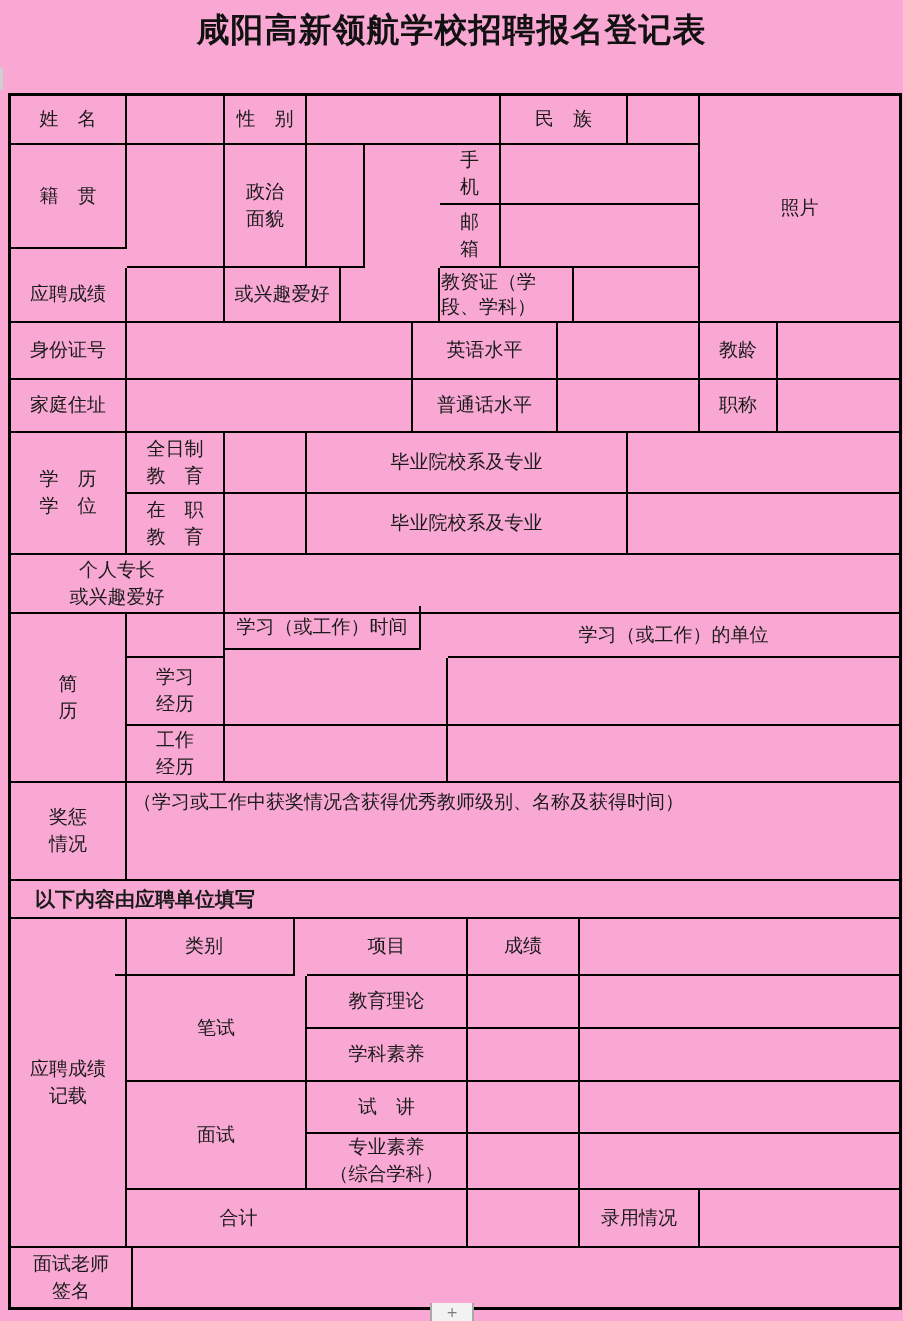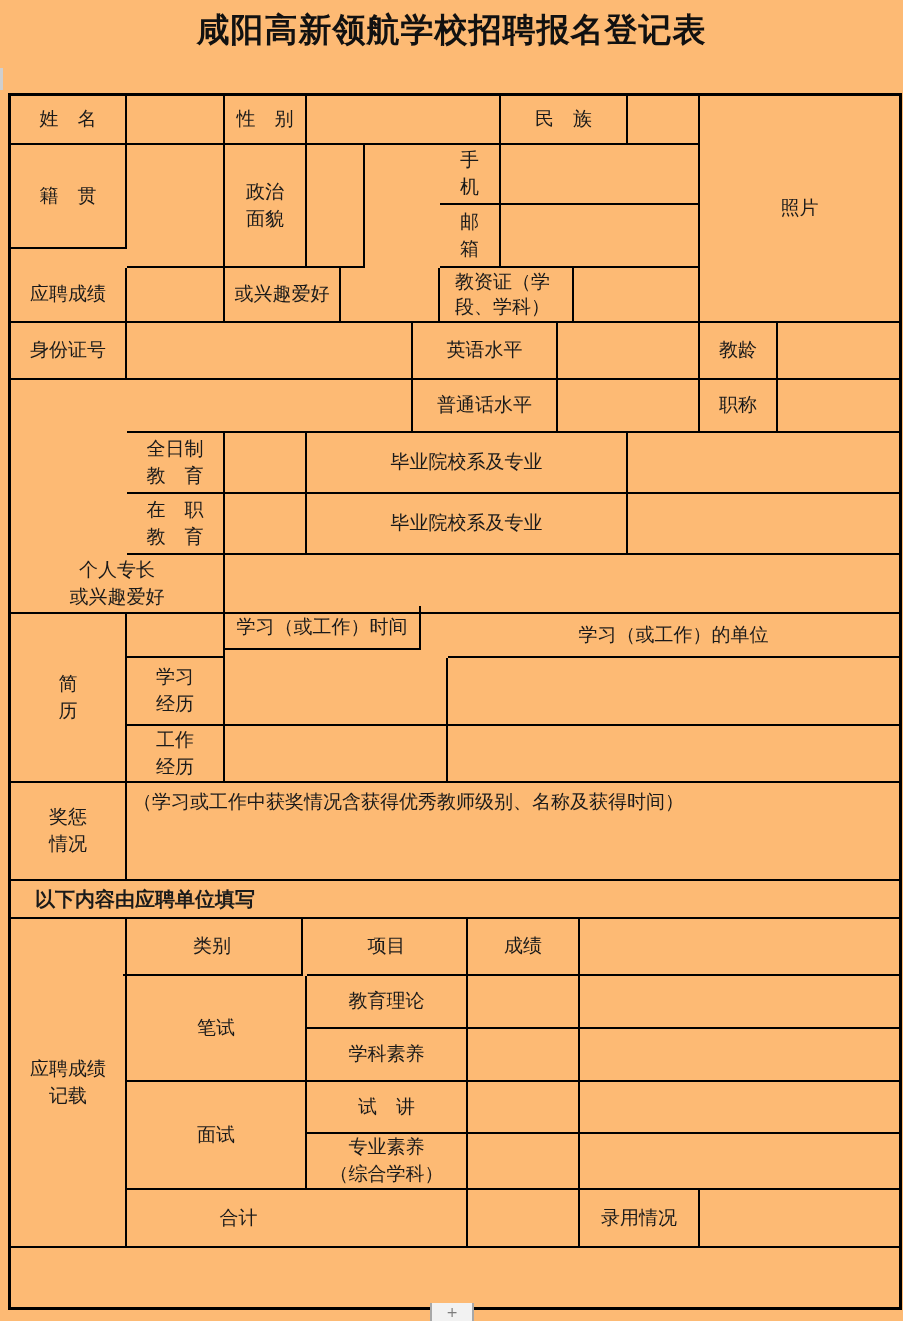--- a/index.html
+++ b/index.html
@@ -1,31 +1,31 @@
 <!DOCTYPE html>
 <html><head>
 <meta charset="utf-8">
 <style>
   html,body{margin:0;padding:0;background:#fff;}
-  #screen{position:relative;width:903px;height:1321px;background:#fdba74;overflow:hidden;
+  #screen{position:relative;width:903px;height:1321px;background:#f9a8d4;overflow:hidden;
           font-family:"Liberation Serif","DejaVu Serif",serif;color:#1a1a1a;}
   .title{position:absolute;left:0;top:8px;width:903px;text-align:center;
          font-family:"DejaVu Sans","Liberation Sans",sans-serif;
          font-weight:bold;font-size:33px;letter-spacing:1px;color:#111;}
   #formtable{position:absolute;left:8px;top:93px;width:888px;height:1211px;
              border:3px solid #000;box-sizing:content-box;}
   .cell{position:absolute;box-sizing:border-box;
         border-right:2px solid #000;border-bottom:2px solid #000;
         display:flex;align-items:center;justify-content:center;
         text-align:center;white-space:pre-line;
         font-size:19px;line-height:1.4;overflow:hidden;}
   .no-r{border-right:none;}
   .no-b{border-bottom:none;}
   .tl{align-items:flex-start;justify-content:flex-start;text-align:left;padding:6px 6px 0 6px;}
-  .lft{justify-content:flex-start;text-align:right;padding-left:15px;}
+  .lft{justify-content:flex-start;text-align:right;padding-left:1px;}
   .topal{align-items:flex-start;padding-top:15px;}
   .bold-row{font-family:"DejaVu Sans","Liberation Sans",sans-serif;font-weight:bold;font-size:20px;
             justify-content:flex-start;text-align:left;padding-left:24px;}
   .cursor-mark{position:absolute;left:0;top:68px;width:3px;height:22px;background:#cfcfcf;}
   .add-control{position:absolute;left:430px;top:1303px;width:40px;height:18px;
                background:#f2f2f2;border-left:2px solid #a8a8a8;border-right:2px solid #a8a8a8;
                display:flex;align-items:center;justify-content:center;
                font-family:"DejaVu Sans","Liberation Sans",sans-serif;
                font-size:14px;color:#7d7d7d;cursor:pointer;}
 </style>
@@ -67,26 +67,29 @@
 段、学科）</div>
     <div class="cell" style="left:563px;top:172px;width:126px;height:55px"></div>
 
     <div class="cell" style="left:0;top:227px;width:116px;height:57px">身份证号</div>
     <div class="cell" style="left:116px;top:227px;width:286px;height:57px"></div>
     <div class="cell" style="left:402px;top:227px;width:145px;height:57px">英语水平</div>
     <div class="cell" style="left:547px;top:227px;width:142px;height:57px"></div>
     <div class="cell" style="left:689px;top:227px;width:78px;height:57px">教龄</div>
     <div class="cell no-r" style="left:767px;top:227px;width:121px;height:57px"></div>
 
+    <div class="cell" style="left:0;top:284px;width:116px;height:53px">家庭住址</div>
     <div class="cell" style="left:116px;top:284px;width:286px;height:53px"></div>
     <div class="cell" style="left:402px;top:284px;width:145px;height:53px">普通话水平</div>
     <div class="cell" style="left:547px;top:284px;width:142px;height:53px"></div>
     <div class="cell" style="left:689px;top:284px;width:78px;height:53px">职称</div>
     <div class="cell no-r" style="left:767px;top:284px;width:121px;height:53px"></div>
 
+    <div class="cell" style="left:0;top:337px;width:116px;height:122px">学　历
+学　位</div>
     <div class="cell" style="left:116px;top:337px;width:98px;height:61px">全日制
 教　育</div>
     <div class="cell" style="left:214px;top:337px;width:82px;height:61px"></div>
     <div class="cell" style="left:296px;top:337px;width:321px;height:61px">毕业院校系及专业</div>
     <div class="cell no-r" style="left:617px;top:337px;width:271px;height:61px"></div>
     <div class="cell" style="left:116px;top:398px;width:98px;height:61px">在　职
 教　育</div>
     <div class="cell" style="left:214px;top:398px;width:82px;height:61px"></div>
     <div class="cell" style="left:296px;top:398px;width:321px;height:61px">毕业院校系及专业</div>
     <div class="cell no-r" style="left:617px;top:398px;width:271px;height:61px"></div>
@@ -110,21 +113,21 @@
     <div class="cell no-r" style="left:437px;top:630px;width:451px;height:57px"></div>
 
     <div class="cell" style="left:0;top:687px;width:116px;height:98px">奖惩
 情况</div>
     <div class="cell tl no-r" style="left:116px;top:687px;width:772px;height:98px">（学习或工作中获奖情况含获得优秀教师级别、名称及获得时间）</div>
 
     <div class="cell bold-row no-r" style="left:0;top:785px;width:888px;height:38px">以下内容由应聘单位填写</div>
 
     <div class="cell" style="left:0;top:823px;width:116px;height:329px">应聘成绩
 记载</div>
-    <div class="cell" style="left:112px;top:823px;width:180px;height:57px">类别</div>
+    <div class="cell" style="left:104px;top:823px;width:180px;height:57px">类别</div>
     <div class="cell" style="left:296px;top:823px;width:161px;height:57px">项目</div>
     <div class="cell" style="left:457px;top:823px;width:112px;height:57px">成绩</div>
     <div class="cell no-r" style="left:569px;top:823px;width:319px;height:57px"></div>
 
     <div class="cell" style="left:116px;top:880px;width:180px;height:106px">笔试</div>
     <div class="cell" style="left:296px;top:880px;width:161px;height:53px">教育理论</div>
     <div class="cell" style="left:457px;top:880px;width:112px;height:53px"></div>
     <div class="cell no-r" style="left:569px;top:880px;width:319px;height:53px"></div>
     <div class="cell" style="left:296px;top:933px;width:161px;height:53px">学科素养</div>
     <div class="cell" style="left:457px;top:933px;width:112px;height:53px"></div>
@@ -137,20 +140,22 @@
     <div class="cell" style="left:296px;top:1038px;width:161px;height:56px">专业素养
 （综合学科）</div>
     <div class="cell" style="left:457px;top:1038px;width:112px;height:56px"></div>
     <div class="cell no-r" style="left:569px;top:1038px;width:319px;height:56px"></div>
 
     <div class="cell topal" style="left:0;top:1094px;width:457px;height:58px">合计</div>
     <div class="cell" style="left:457px;top:1094px;width:112px;height:58px"></div>
     <div class="cell topal" style="left:569px;top:1094px;width:120px;height:58px">录用情况</div>
     <div class="cell no-r" style="left:689px;top:1094px;width:199px;height:58px"></div>
 
+    <div class="cell no-b" style="left:0;top:1152px;width:122px;height:59px">面试老师
+签名</div>
     <div class="cell no-r no-b" style="left:122px;top:1152px;width:766px;height:59px"></div>
 
   </div>
 
   <div class="add-control">
     <span>+</span>
   </div>
 
 </div>
 

